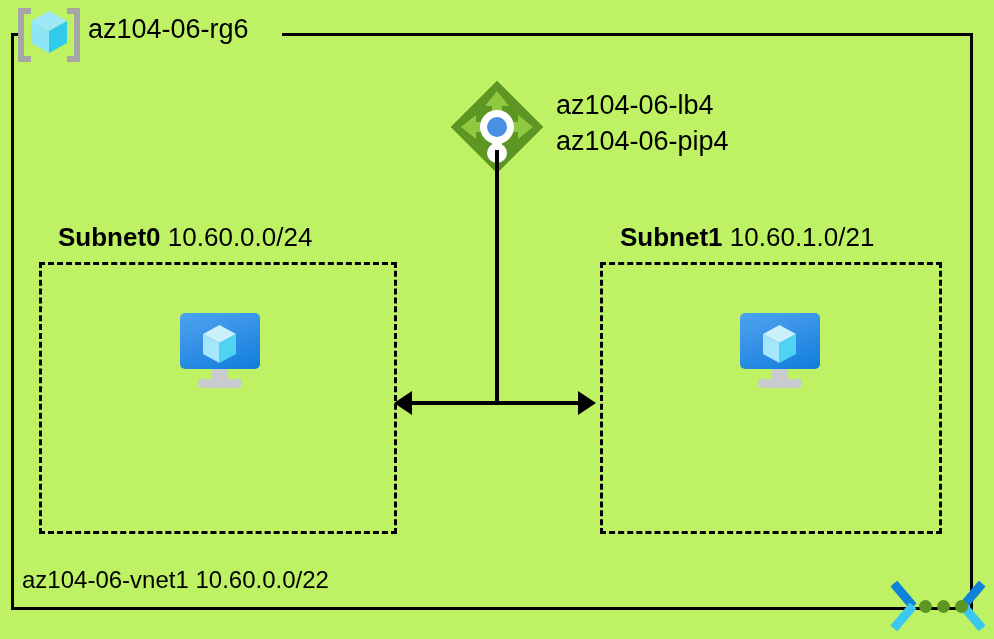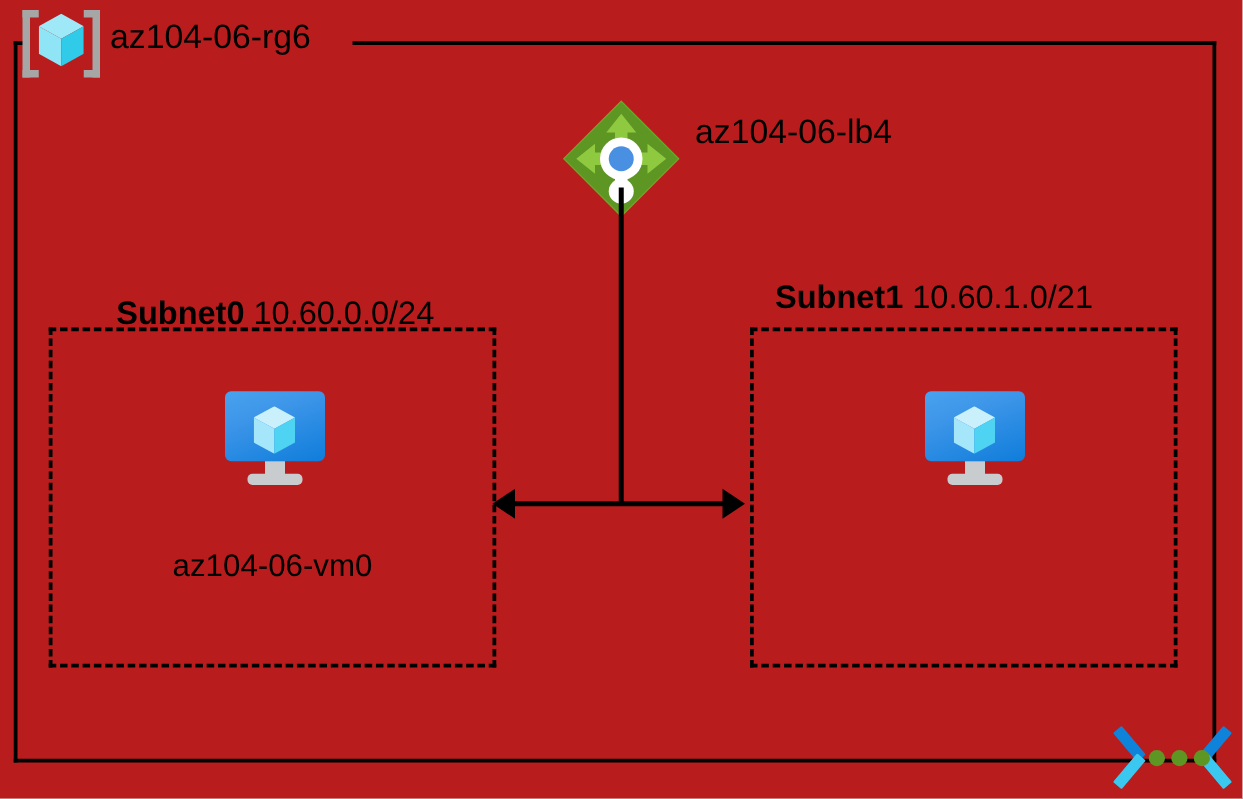--- a/index.html
+++ b/index.html
@@ -8,21 +8,21 @@
     background: #ffffff;
   }
   body {
     font-family: "Liberation Sans", sans-serif;
     color: #000000;
   }
   #canvas {
     position: relative;
     width: 994px;
     height: 639px;
-    background: #b91c1c;
+    background: #bef264;
     overflow: hidden;
     text-decoration: underline;
   }
 
   
   .rg-border-left {
     position: absolute;
     left: 11px;
     top: 33px;
     width: 3px;
@@ -155,21 +155,21 @@
   #subnet0-box { left: 39px;  top: 262px; width: 358px; height: 272px; }
   #subnet1-box { left: 600px; top: 262px; width: 342px; height: 272px; }
 
   .subnet-title {
     position: absolute;
     font-size: 26px;
     line-height: 32px;
     white-space: nowrap;
     color: #000000;
   }
-  #subnet0-title { left: 58px;  top: 234px; margin-left: 35px; }
+  #subnet0-title { left: 58px;  top: 221px; }
   #subnet1-title { left: 620px; top: 221px; }
   .subnet-title .name { font-weight: bold; }
   .subnet-title .cidr { font-weight: normal; }
 
   
   .vm-icon {
     position: absolute;
     width: 88px;
     height: 78px;
   }
@@ -306,20 +306,21 @@
       <rect x="43" y="48" width="10" height="26" fill="#ffffff"></rect>
       <circle cx="48" cy="74" r="10" fill="#ffffff"></circle>
       <circle cx="48" cy="48" r="17" fill="#ffffff"></circle>
       <circle cx="48" cy="48" r="10" fill="#4a90e2"></circle>
     </svg>
   </div>
   <div class="lb-stem"></div>
 
   <div class="lb-label">
     <div>az104-06-lb4</div>
+    <div>az104-06-pip4</div>
   </div>
 
   <div class="subnet-box" id="subnet0-box"></div>
   <div class="subnet-title" id="subnet0-title">
     <span class="name">Subnet0</span>
     <span class="cidr">10.60.0.0/24</span>
   </div>
 
   <div class="vm-icon" id="vm0-icon">
     <div class="vm-screen"></div>
@@ -328,21 +329,20 @@
         <polygon points="16.5,0 33,9 16.5,18 0,9" fill="#c9f0fb"></polygon>
         <polygon points="0,9 16.5,18 16.5,38 0,29" fill="#a5e6fa"></polygon>
         <polygon points="16.5,18 33,9 33,29 16.5,38" fill="#4fd3f2"></polygon>
       </svg>
     </div>
     <div class="vm-neck"></div>
     <div class="vm-base"></div>
   </div>
 
   <div class="vm-label" id="vm0-label">
-    <div>az104-06-vm0</div>
   </div>
 
   <div class="subnet-box" id="subnet1-box"></div>
   <div class="subnet-title" id="subnet1-title">
     <span class="name">Subnet1</span>
     <span class="cidr">10.60.1.0/21</span>
   </div>
 
   <div class="vm-icon" id="vm1-icon">
     <div class="vm-screen"></div>
@@ -355,20 +355,21 @@
     </div>
     <div class="vm-neck"></div>
     <div class="vm-base"></div>
   </div>
 
 
   <div class="conn-line"></div>
   <div class="arrowhead left"></div>
   <div class="arrowhead right"></div>
 
+  <div class="vnet-label">az104-06-vnet1 10.60.0.0/22</div>
 
   <div class="vnet-icon">
     <div class="chev" style="left:6px;  top:4px;  background:#0f83d9; transform:rotate(-40deg);"></div>
     <div class="chev" style="left:6px;  top:26px; background:#3ac8f0; transform:rotate(40deg);"></div>
     <div class="chev" style="right:6px; top:4px;  background:#0f83d9; transform:rotate(40deg);"></div>
     <div class="chev" style="right:6px; top:26px; background:#3ac8f0; transform:rotate(-40deg);"></div>
     <div class="dot" style="left:26px;"></div>
     <div class="dot" style="left:44px;"></div>
     <div class="dot" style="left:62px;"></div>
   </div>

